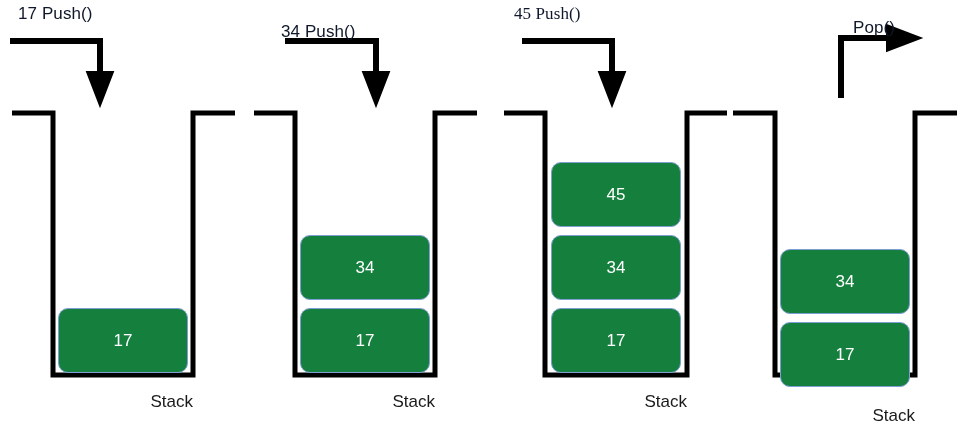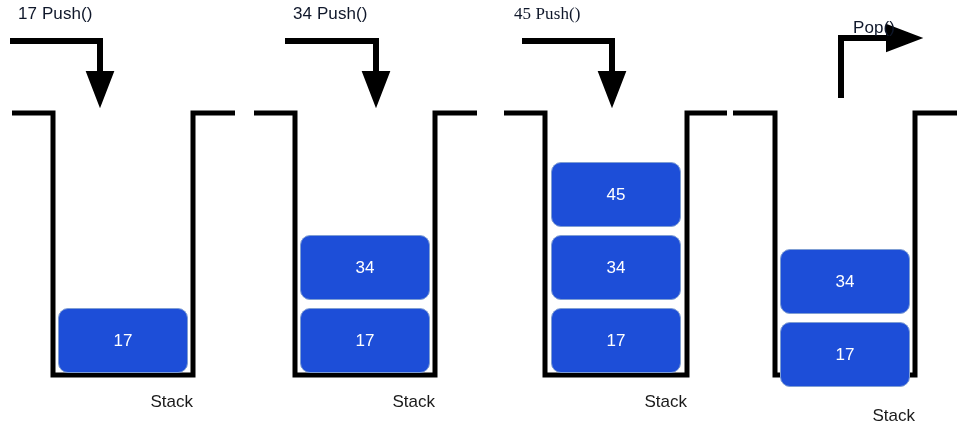--- a/index.html
+++ b/index.html
@@ -47,21 +47,21 @@
     display: flex;
     flex-direction: column-reverse;
     justify-content: flex-start;
     align-items: center;
     gap: 8px;
   }
   .block {
     width: 130px;
     height: 65px;
     border-radius: 10px;
-    background: #1d4ed8;
+    background: #15803d;
     border: 1px solid #7f9ed4;
     color: #ffffff;
     font-size: 17px;
     display: flex;
     align-items: center;
     justify-content: center;
     box-sizing: border-box;
   }
   .stack-caption {
     position: absolute;
@@ -109,21 +109,21 @@
     <div class="op-label" style="left:18px;">17 Push()</div>
 
     <div class="blocks" style="left:58px; bottom:52px; width:130px; top:auto;">
       <div class="block">17</div>
     </div>
 
     <div class="stack-caption" style="left:53px; width:140px;">Stack</div>
   </div>
 
   <div class="panel" style="left:247px; width:247px;">
-    <div class="op-label" style="left:46px;">34 Push()</div>
+    <div class="op-label" style="left:34px;margin-top:18px;">34 Push()</div>
 
     <div class="blocks" style="left:53px; bottom:52px; width:130px; top:auto;">
       <div class="block">17</div>
       <div class="block">34</div>
     </div>
 
     <div class="stack-caption" style="left:48px; width:140px;">Stack</div>
   </div>
 
   <div class="panel" style="left:494px; width:243px;">

